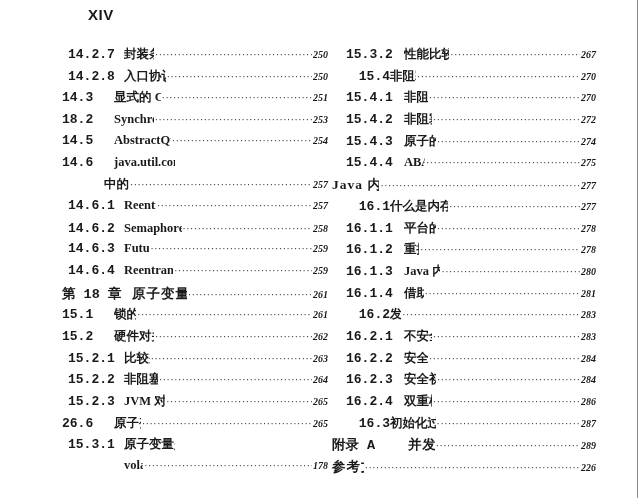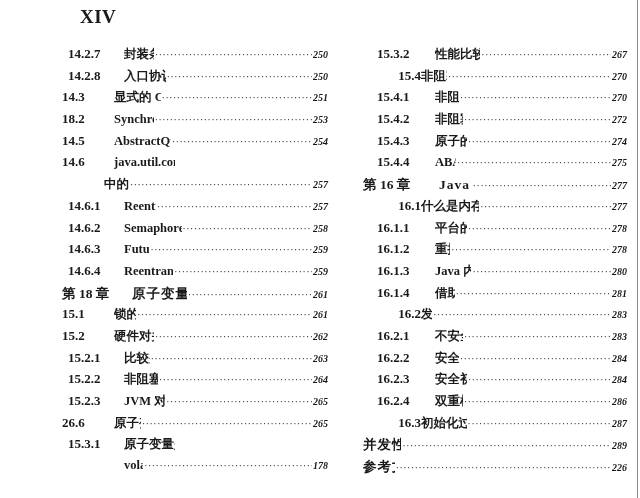--- a/index.html
+++ b/index.html
@@ -1,30 +1,30 @@
 <!DOCTYPE html>
 <html><head>
 <meta charset="utf-8">
 <style>
   html, body { margin: 0; padding: 0; }
   body {
     width: 640px; height: 498px; background: #ffffff; position: relative; overflow: hidden;
     font-family: "DejaVu Serif", "Liberation Serif", serif; color: #1a1a1a;
   }
   .page-num {
-    position: absolute; left: 80px; top: 6px; font-family: Liberation Serif, serif;
-    font-weight: bold; font-size: 19px; letter-spacing: 0.5px;
+    position: absolute; left: 88px; top: 6px; font-family: Liberation Sans, sans-serif;
+    font-weight: bold; font-size: 15px; letter-spacing: 0.5px;
   }
   .col { position: absolute; top: 46px; }
   .col.left { left: 62px; width: 266px; }
-  .col.right { left: 363px; width: 264px; }
+  .col.right { left: 332px; width: 264px; }
   .row {
     display: flex; align-items: baseline; height: 21.7px; font-size: 12.5px; white-space: nowrap;
   }
-  .row .num { font-family: Liberation Serif, serif; font-weight: bold; font-size: 13px; flex: 0 0 auto; }
+  .row .num { font-family: Liberation Mono, monospace; font-weight: bold; font-size: 13px; flex: 0 0 auto; }
   .row .title { font-family: "Liberation Serif", serif; font-weight: bold; flex: 0 1 auto; overflow: hidden; }
   .row .dots { flex: 1 1 auto; overflow: hidden; color: #333; font-size: 10px; letter-spacing: 0.6px; margin: 0 1px; }
   .row .dots::before { content: "········································································································"; }
   .row .pg { font-family: "Liberation Serif", serif; font-style: italic; font-weight: bold; font-size: 10px; flex: 0 0 auto; }
   .l2 .num { width: 56px; padding-left: 6px; }
   .l1 .num { width: 52px; padding-left: 0; }
   .chap .num { width: 70px; padding-left: 0; font-size: 13.5px; }
   .chap .title { font-size: 13.5px; letter-spacing: 1px; }
   .right .l2 .num { width: 58px; padding-left: 14px; }
   .right .l1 .num { width: 52px; padding-left: 6px; text-align: right; }
@@ -193,21 +193,20 @@
     <span class="dots"></span>
     <span class="pg">274</span>
   </div>
     <div class="row l2">
     <span class="num">15.4.4</span>
     <span class="title">ABA 问题</span>
     <span class="dots"></span>
     <span class="pg">275</span>
   </div>
     <div class="row chap">
-    <span class="num">第 16 章</span>
     <span class="title">Java 内存模型</span>
     <span class="dots"></span>
     <span class="pg">277</span>
   </div>
     <div class="row l1">
     <span class="num">16.1</span>
     <span class="title">什么是内存模型，为什么需要它</span>
     <span class="dots"></span>
     <span class="pg">277</span>
   </div>
@@ -265,20 +264,21 @@
     <span class="dots"></span>
     <span class="pg">286</span>
   </div>
     <div class="row l1">
     <span class="num">16.3</span>
     <span class="title">初始化过程中的安全性</span>
     <span class="dots"></span>
     <span class="pg">287</span>
   </div>
     <div class="row chap">
+    <span class="num">附录 A</span>
     <span class="title">并发性标注</span>
     <span class="dots"></span>
     <span class="pg">289</span>
   </div>
     <div class="row chap">
     <span class="num" style="width: 0px;"></span>
     <span class="title">参考文献</span>
     <span class="dots"></span>
     <span class="pg">226</span>
   </div>

